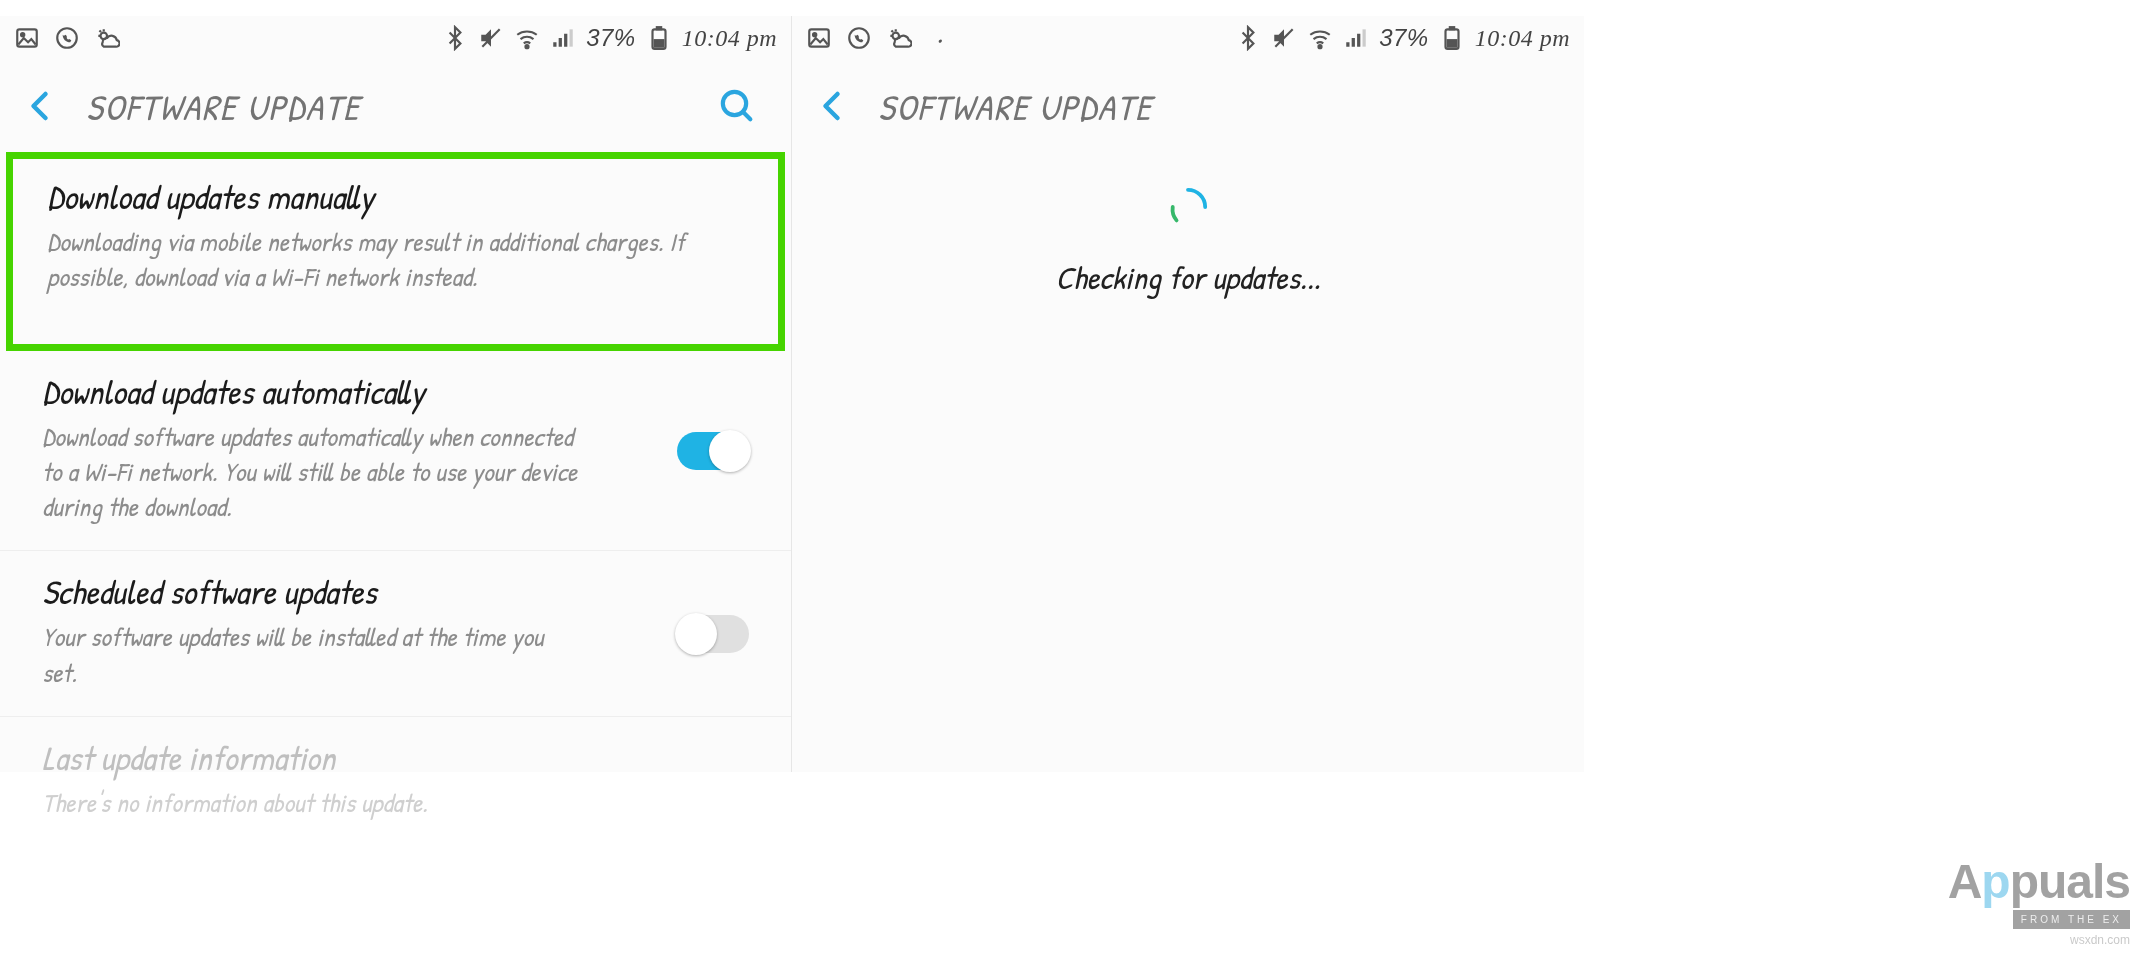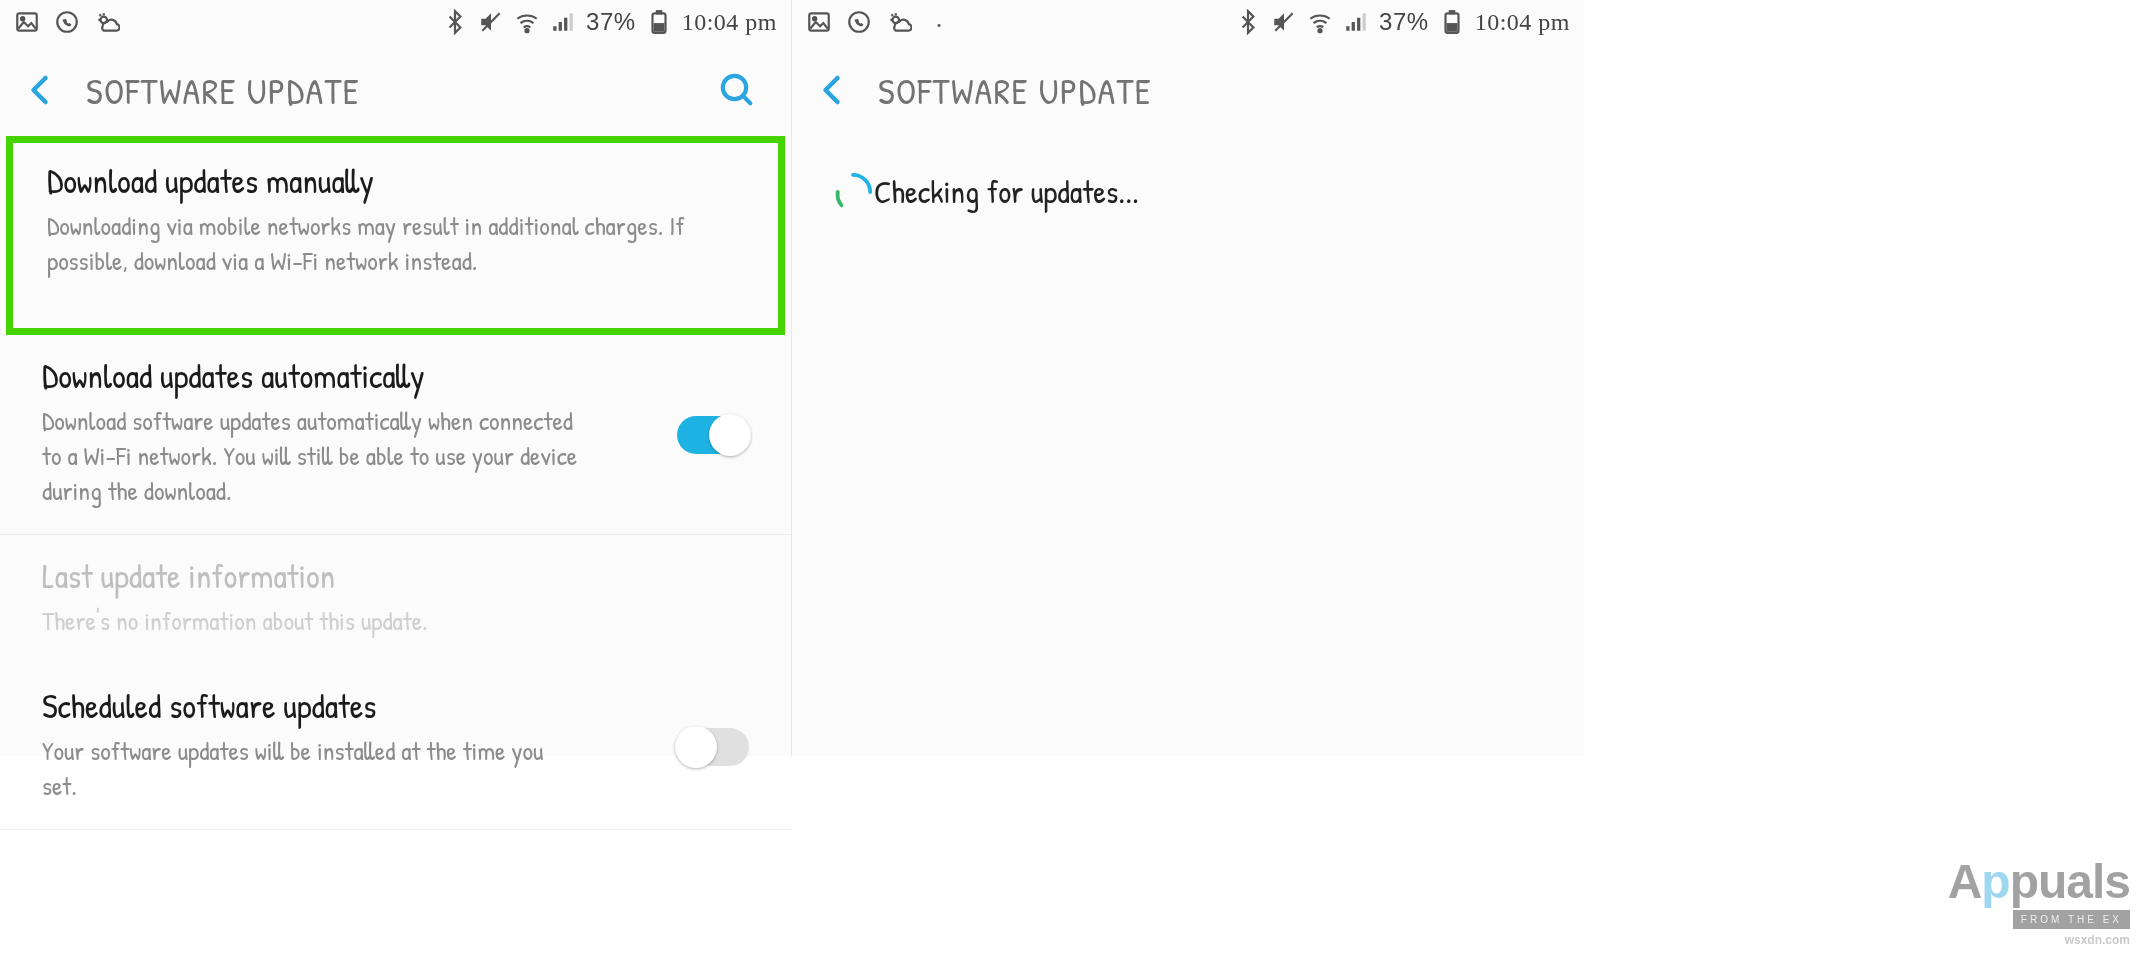--- a/index.html
+++ b/index.html
@@ -8,24 +8,25 @@
     background:#fff;
     width:2142px;
     height:953px;
     font-family:"Comic Sans MS","Patrick Hand","Segoe Print","Segoe Script",cursive,sans-serif;
     color:#222;
     overflow:hidden;
     position:relative;
   }
   .pane{
     position:absolute;
-    top:0;
+    top:16px;
     height:756px;
     background:#fbfbfb;
     box-sizing:border-box;
+    font-style:italic;
   }
   .pane.left{left:0;width:792px;border-right:1px solid #e6e6e6;}
   .pane.right{left:792px;width:792px;}
   
   .status-bar{
     height:44px;
     display:flex;
     align-items:center;
     padding:0 14px;
     color:#555;
@@ -84,44 +85,46 @@
   }
   .toggle.on .knob{right:-2px;}
   .toggle.off .knob{left:-2px;}
   .faded .row-title{color:#bfbfbf;}
   .faded .row-sub{color:#cfcfcf;}
   .row.faded{border-bottom:none;}
   
   .checking{
     display:flex;
     align-items:center;
+    gap:28px;
     padding:34px 40px;
     font-size:32px;
     color:#222;
+    flex-direction:column;
   }
   .spinner{
     width:42px;height:42px;position:relative;
   }
   .spinner svg{width:42px;height:42px;}
   
   .watermark{
     position:absolute;
     right:12px;
     bottom:6px;
     text-align:right;
     opacity:.45;
     font-family:Arial,sans-serif;
   }
   .watermark .a{font-size:48px;font-weight:700;color:#333;letter-spacing:-1px;}
   .watermark .a .p{color:#27a7df;}
   .watermark .b{
     font-size:10px;background:#333;color:#ddd;display:inline-block;padding:4px 8px;letter-spacing:3px;
     margin-top:-6px;
   }
-  .watermark .c{font-size:12px;color:#888;margin-top:4px;font-weight:bold;}
+  .watermark .c{font-size:12px;color:#888;margin-top:4px;}
   
   .gap{position:absolute;left:1584px;top:0;width:558px;height:953px;background:#fff;}
 </style>
 </head>
 <body>
 
 <div class="pane left">
 
   <div class="status-bar">
     <div class="status-left">
@@ -205,31 +208,31 @@
     </div>
 
     <div class="row">
       <div class="row-title">Download updates automatically</div>
       <div class="row-sub">Download software updates automatically when connected to a Wi-Fi network. You will still be able to use your device during the download.</div>
       <div class="toggle on">
           <div class="knob"></div>
         </div>
     </div>
 
-    <div class="row faded">
-      <div class="row-title">Last update information</div>
-      <div class="row-sub">There's no information about this update.</div>
-    </div>
-
     <div class="row">
       <div class="row-title">Scheduled software updates</div>
       <div class="row-sub">Your software updates will be installed at the time you set.</div>
       <div class="toggle off">
           <div class="knob"></div>
         </div>
+    </div>
+
+    <div class="row faded">
+      <div class="row-title">Last update information</div>
+      <div class="row-sub">There's no information about this update.</div>
     </div>
 
   </div>
 </div>
 
 <div class="pane right">
 
   <div class="status-bar">
     <div class="status-left">
       <span class="ic">

